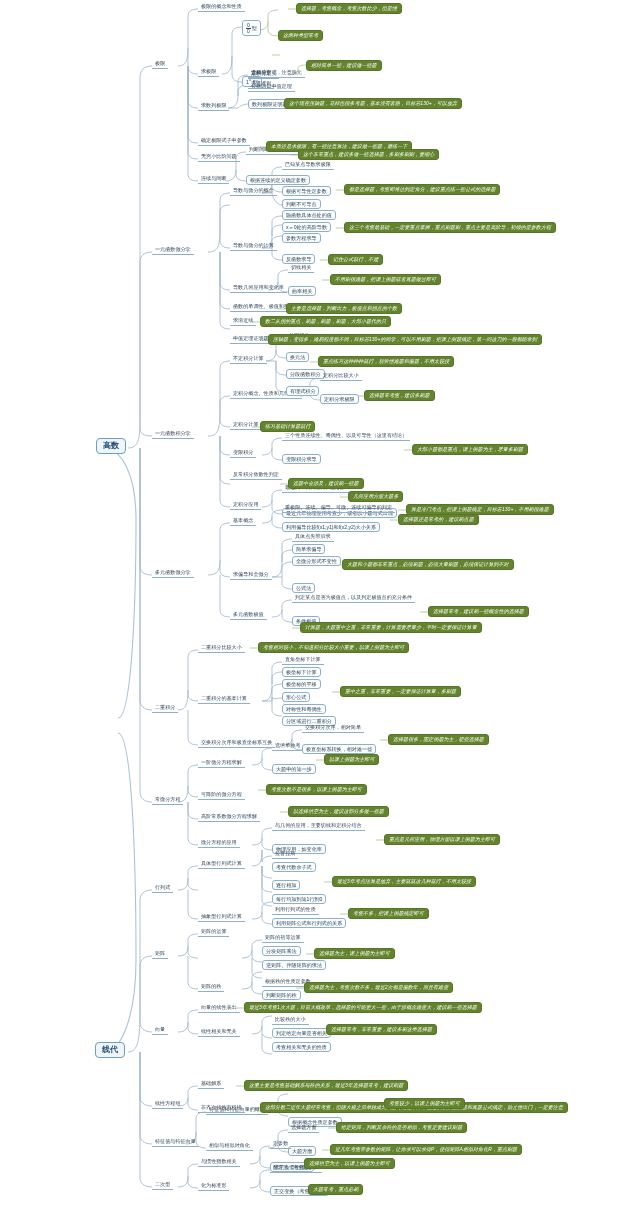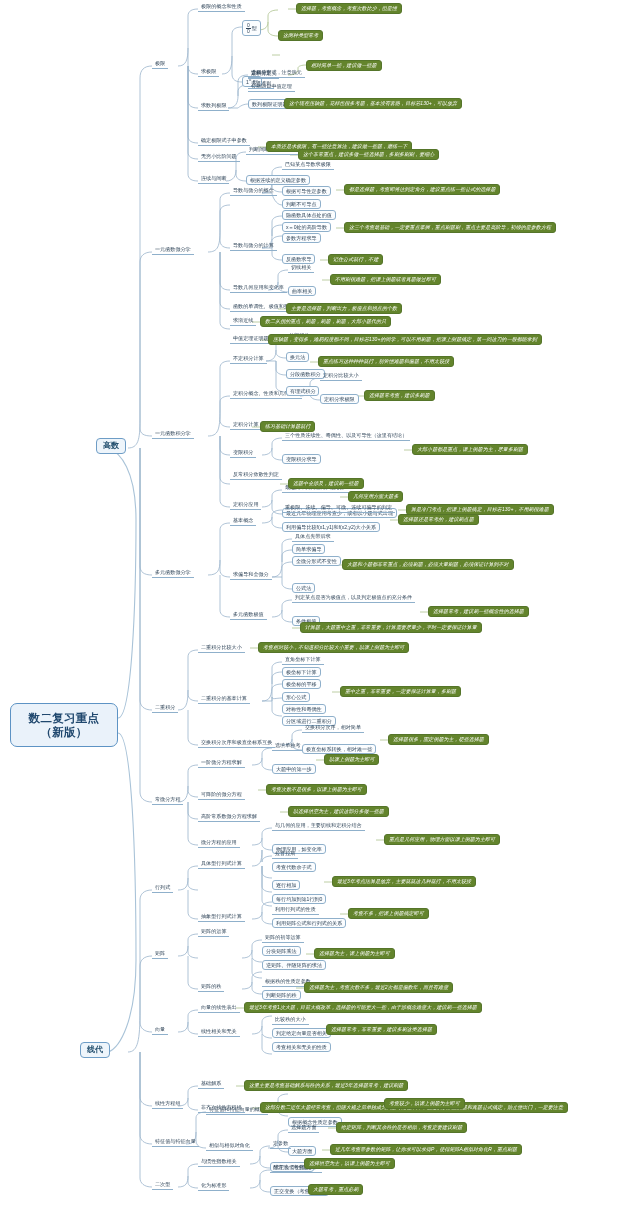--- a/index.html
+++ b/index.html
@@ -272,27 +272,23 @@
     <path class="green" d="M318,1030 L326,1030"></path>
     <path class="green" d="M236,1086 L244,1086"></path>
     <path class="green" d="M252,1108 L260,1108"></path>
     <path class="green" d="M376,1104 L384,1104"></path>
     <path class="green" d="M328,1128 L336,1128"></path>
     <path class="green" d="M322,1150 L330,1150"></path>
     <path class="green" d="M296,1164 L304,1164"></path>
     <path class="green" d="M300,1190 L308,1190"></path>
   </svg>
 
-  <div class="node root">
-    <span class="l1">数二复习重点</span>
-    <span class="l2">（新版）</span>
-  </div>
 
   <div class="node lv1" style="left:96px;top:438px;"><span>高数</span></div>
-  <div class="node lv1" style="left:80px;top:1042px;"><span>线代</span></div>
+  <div class="node lv1" style="left:95px;top:1042px;"><span>线代</span></div>
 
   <div class="node lbl" style="left:152px;top:60px;"><span>极限</span></div>
   <div class="node lbl" style="left:152px;top:246px;"><span>一元函数微分学</span></div>
   <div class="node lbl" style="left:152px;top:430px;"><span>一元函数积分学</span></div>
   <div class="node lbl" style="left:152px;top:569px;"><span>多元函数微分学</span></div>
   <div class="node lbl" style="left:152px;top:704px;"><span>二重积分</span></div>
   <div class="node lbl" style="left:152px;top:796px;"><span>常微分方程</span></div>
   <div class="node lbl" style="left:152px;top:884px;"><span>行列式</span></div>
   <div class="node lbl" style="left:152px;top:950px;"><span>矩阵</span></div>
   <div class="node lbl" style="left:152px;top:1026px;"><span>向量</span></div>

